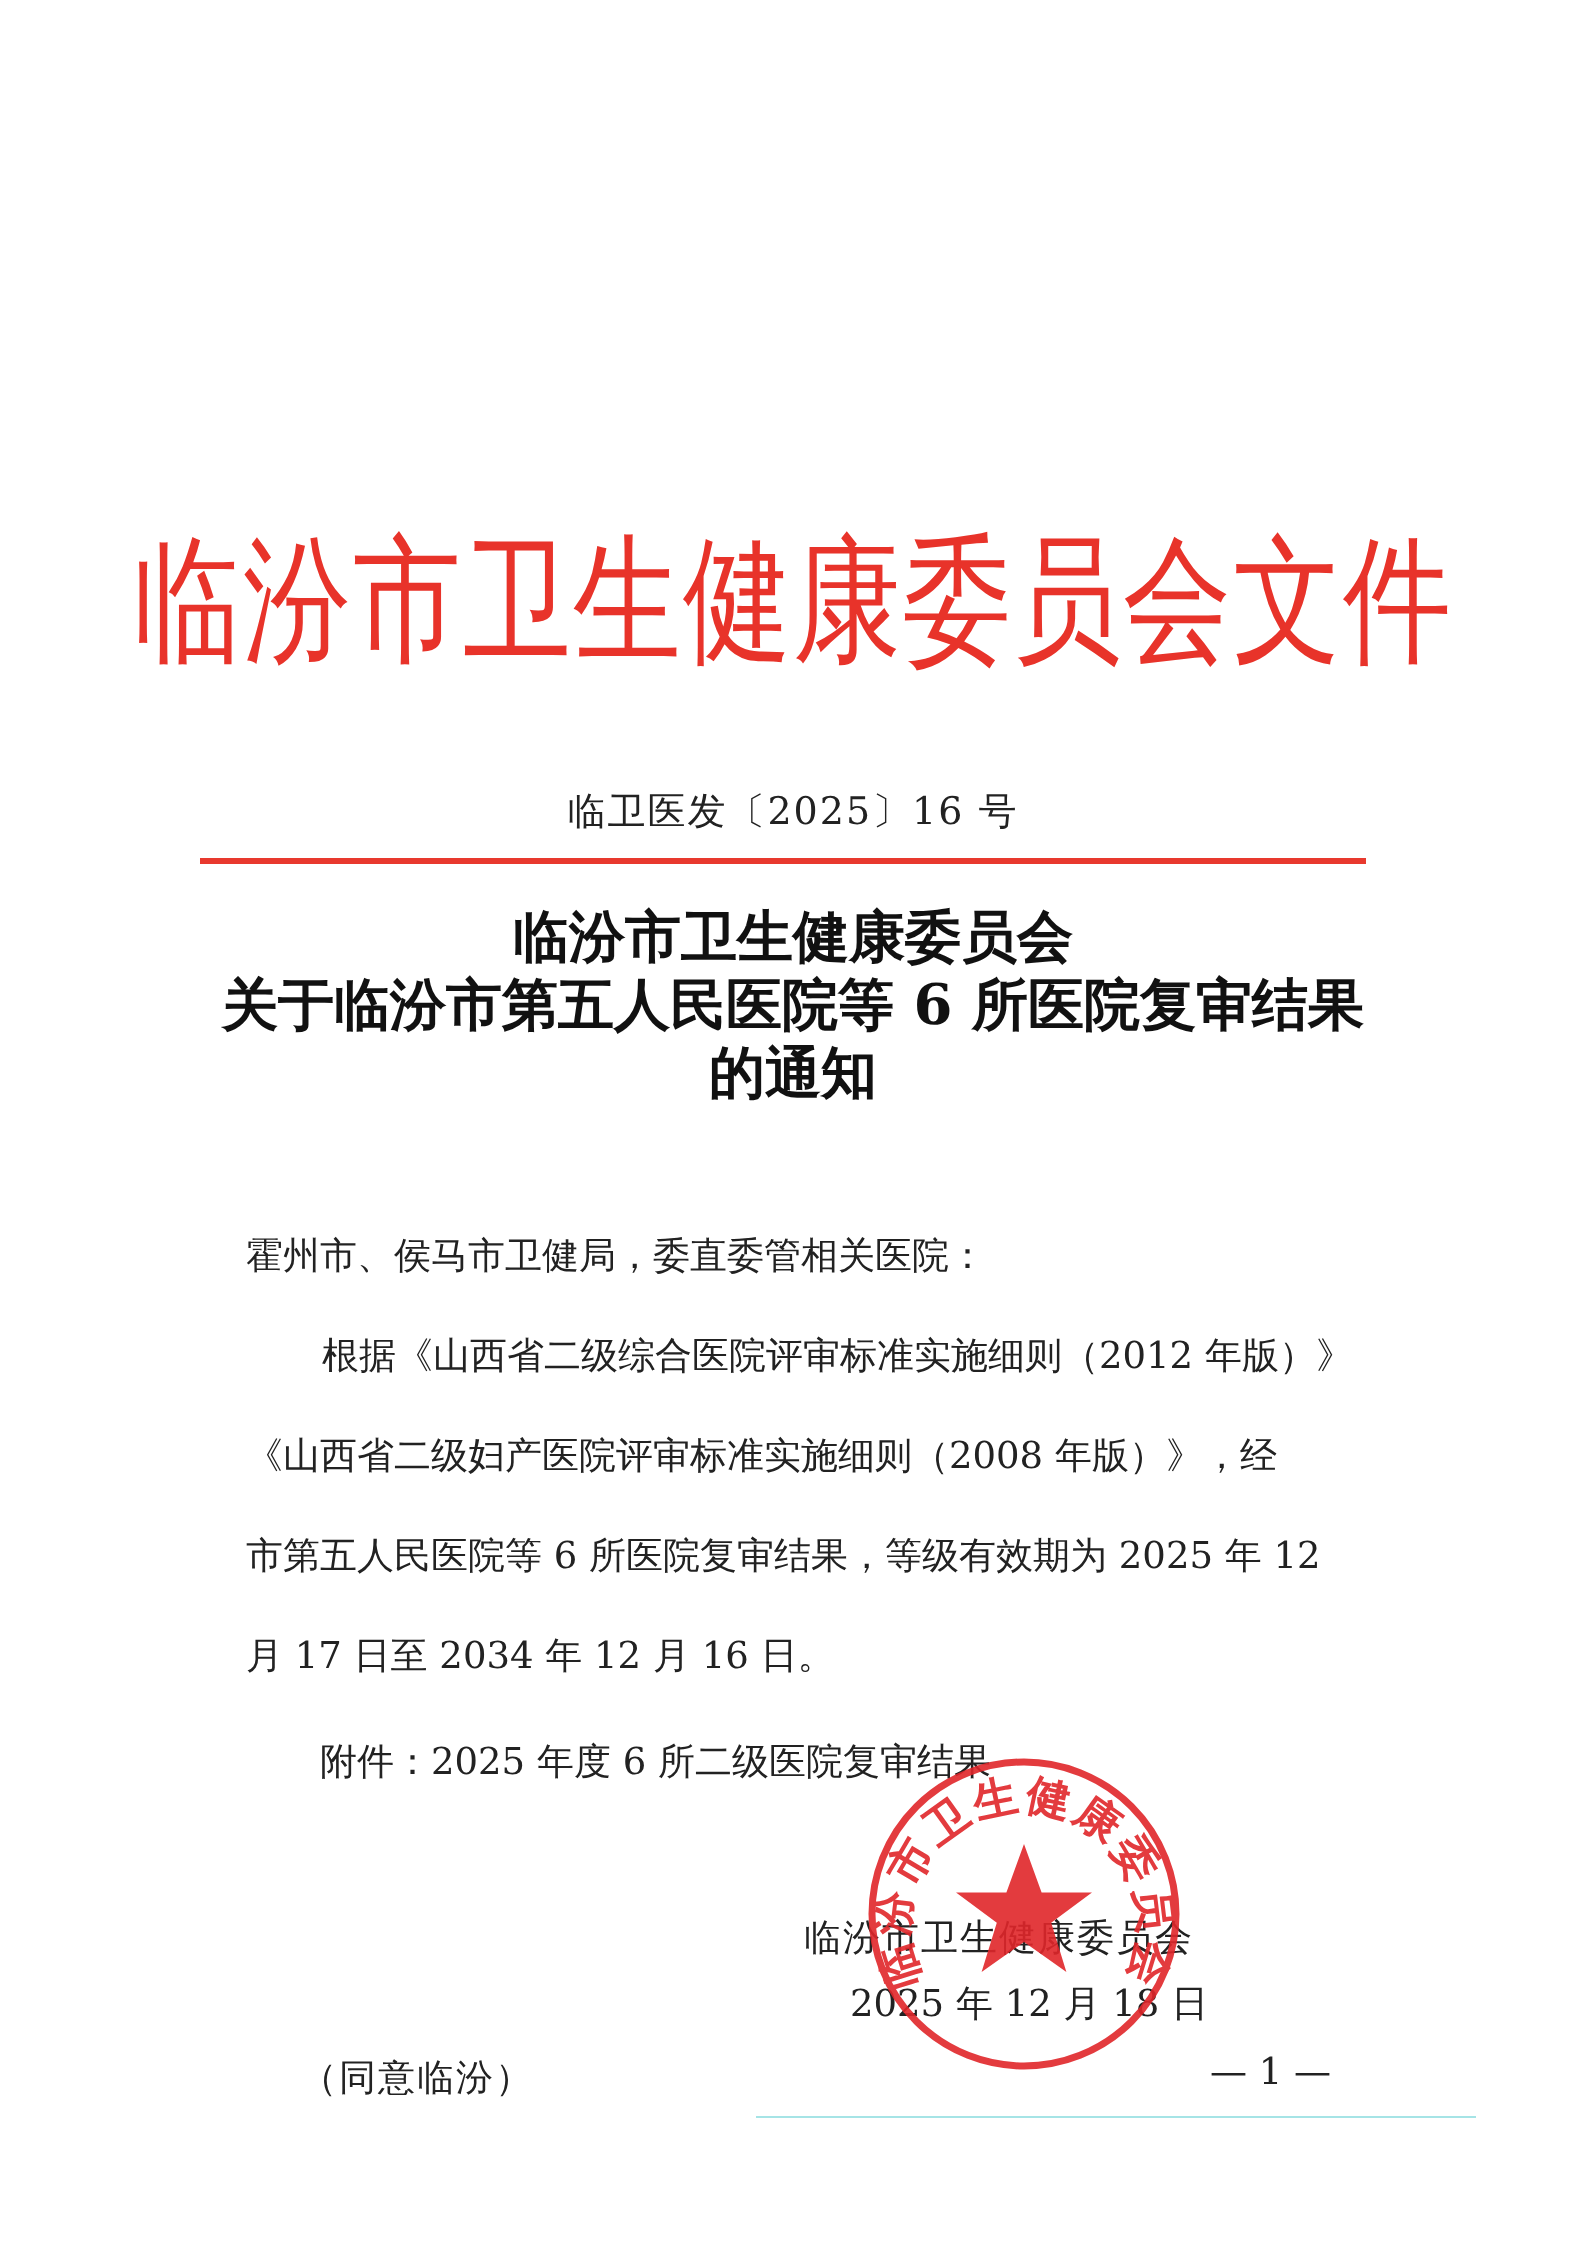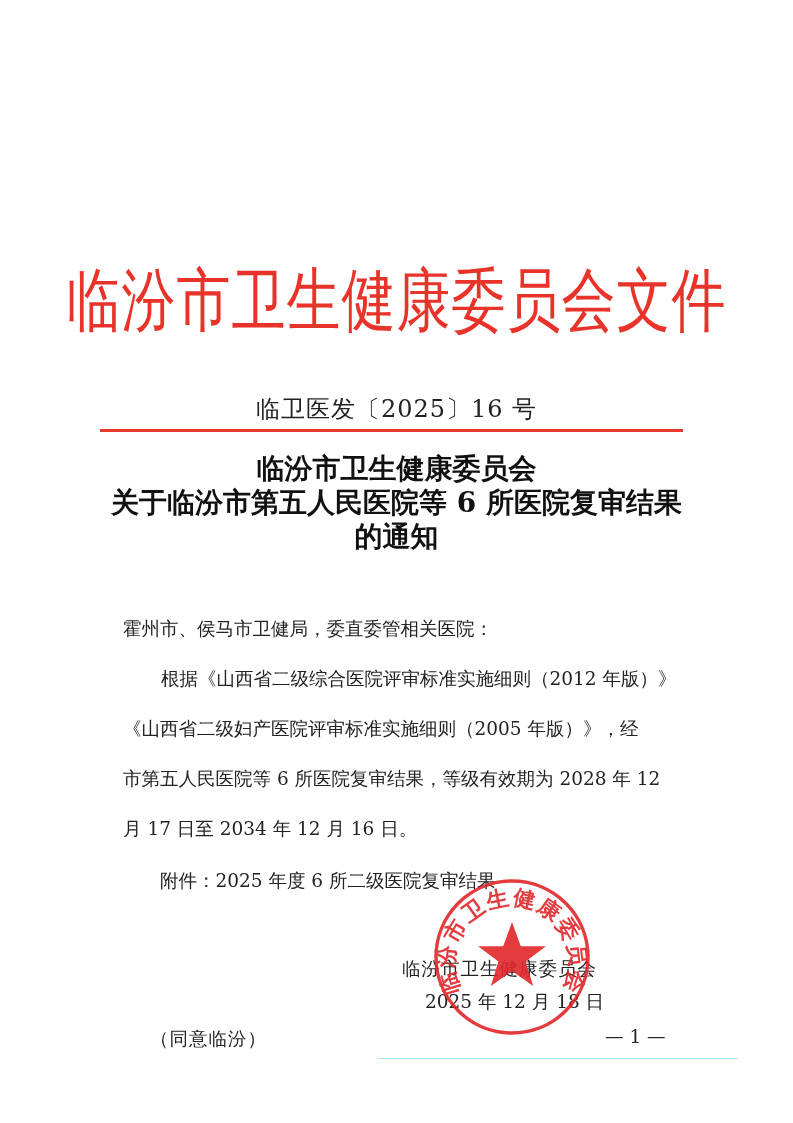--- a/index.html
+++ b/index.html
@@ -3,21 +3,21 @@
 <meta charset="utf-8">
 <style>
   html, body { margin: 0; padding: 0; background: #ffffff; }
   body { width: 793px; height: 1123px; position: relative; overflow: hidden;
          font-family: "DejaVu Serif", "Liberation Serif", serif; color: #1a1a1a; }
   .abs { position: absolute; }
   .masthead { left: 0; width: 793px; top: 255px; text-align: center;
               font-family: "DejaVu Serif", serif; font-size: 54px; color: #e8332a;
               letter-spacing: 1px; transform: scaleY(1.28); transform-origin: top center;
               font-weight: normal; }
-  .docno { left: 0; width: 793px; top: 393px; text-align: center; font-size: 24px; letter-spacing: 1px; color: #222; }
+  .docno { left: 0; width: 793px; top: 393px; text-align: center; font-size: 19px; letter-spacing: 1px; color: #222; }
   .redline { left: 100px; top: 429px; width: 583px; height: 3px; background: #e8392e; }
   .title { left: 0; width: 793px; top: 452px; text-align: center; font-size: 28px; font-weight: bold;
            line-height: 34px; color: #111; font-family: "DejaVu Serif", serif; }
   .body { left: 107px; top: 596px; width: 580px; font-size: 18.5px; line-height: 34px; color: #222; }
   .body p { margin: 16px; white-space: nowrap; }
   .indent { padding-left: 38px; }
   .attach { left: 148px; top: 868px; font-size: 18.5px; color: #222; white-space: nowrap; margin-left: 12px; }
   .sign { left: 402px; top: 956px; font-size: 18.5px; color: #222; letter-spacing: 1px; white-space: nowrap; }
   .date { left: 425px; top: 989px; font-size: 18.5px; color: #222; white-space: nowrap; }
   .publicity { left: 150px; top: 1026px; font-size: 18.5px; color: #222; letter-spacing: 1px; white-space: nowrap; }
@@ -36,22 +36,22 @@
 
 <div class="abs title">
   <div>临汾市卫生健康委员会</div>
   <div>关于临汾市第五人民医院等 6 所医院复审结果</div>
   <div>的通知</div>
 </div>
 
 <div class="abs body">
   <p>霍州市、侯马市卫健局，委直委管相关医院：</p>
   <p class="indent">根据《山西省二级综合医院评审标准实施细则（2012 年版）》</p>
-  <p>《山西省二级妇产医院评审标准实施细则（2005 年版）》，经</p>
-  <p>市第五人民医院等 6 所医院复审结果，等级有效期为 2028 年 12</p>
+  <p>《山西省二级妇产医院评审标准实施细则（2008 年版）》，经</p>
+  <p>市第五人民医院等 6 所医院复审结果，等级有效期为 2025 年 12</p>
   <p>月 17 日至 2034 年 12 月 16 日。</p>
 </div>
 
 <div class="abs attach">附件：2025 年度 6 所二级医院复审结果</div>
 
 <div class="abs sign">临汾市卫生健康委员会</div>
 <div class="abs date">2025 年 12 月 18 日</div>
 
 <div class="abs stamp">
   <svg width="160" height="160" viewBox="0 0 160 160">

